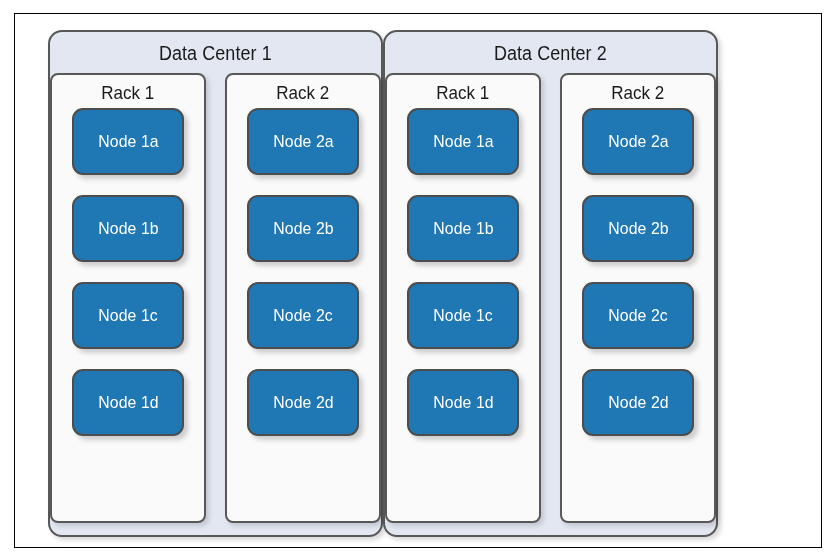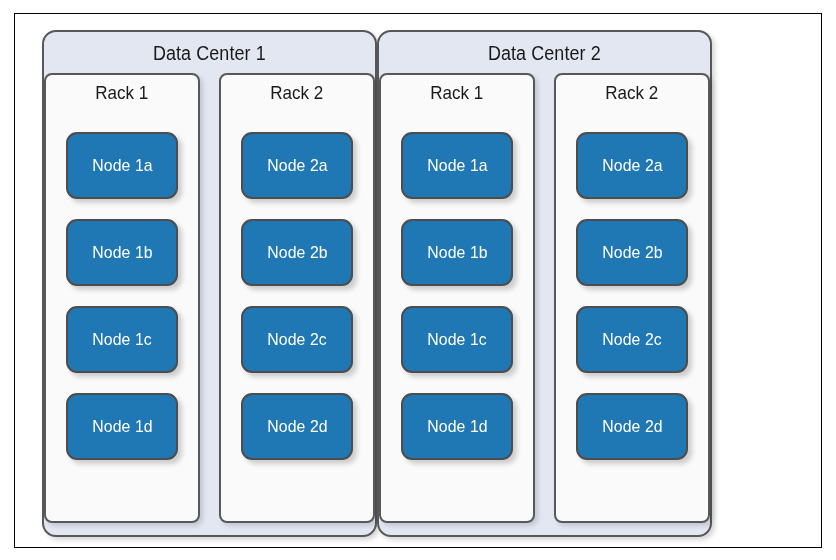--- a/index.html
+++ b/index.html
@@ -28,21 +28,21 @@
     top: 13px;
     width: 808px;
     height: 535px;
     border: 1.5px solid #000000;
     box-sizing: border-box;
     background: #ffffff;
   }
 
   .dc-row {
     position: absolute;
-    left: 22px;
+    left: 28px;
     top: 13px;
     width: 676px;
     height: 535px;
     display: flex;
     flex-direction: row;
     align-items: stretch;
     justify-content: space-between;
     padding: 17px 20px 11px 20px;
     box-sizing: border-box;
   }
@@ -104,21 +104,21 @@
     white-space: nowrap;
     font-family: "Liberation Sans Narrow", "Liberation Sans", "DejaVu Sans", sans-serif;
     transform: scaleX(0.92);
   }
 
   .node-stack {
     display: flex;
     flex-direction: column;
     align-items: center;
     gap: 20px;
-    margin-top: 24px;
+    margin-top: 0;
     padding-bottom: 19px;
   }
 
   
   .node {
     width: 112px;
     height: 67px;
     background: #1f77b4;
     border: 2.5px solid #4d4d4d;
     border-radius: 11px;

